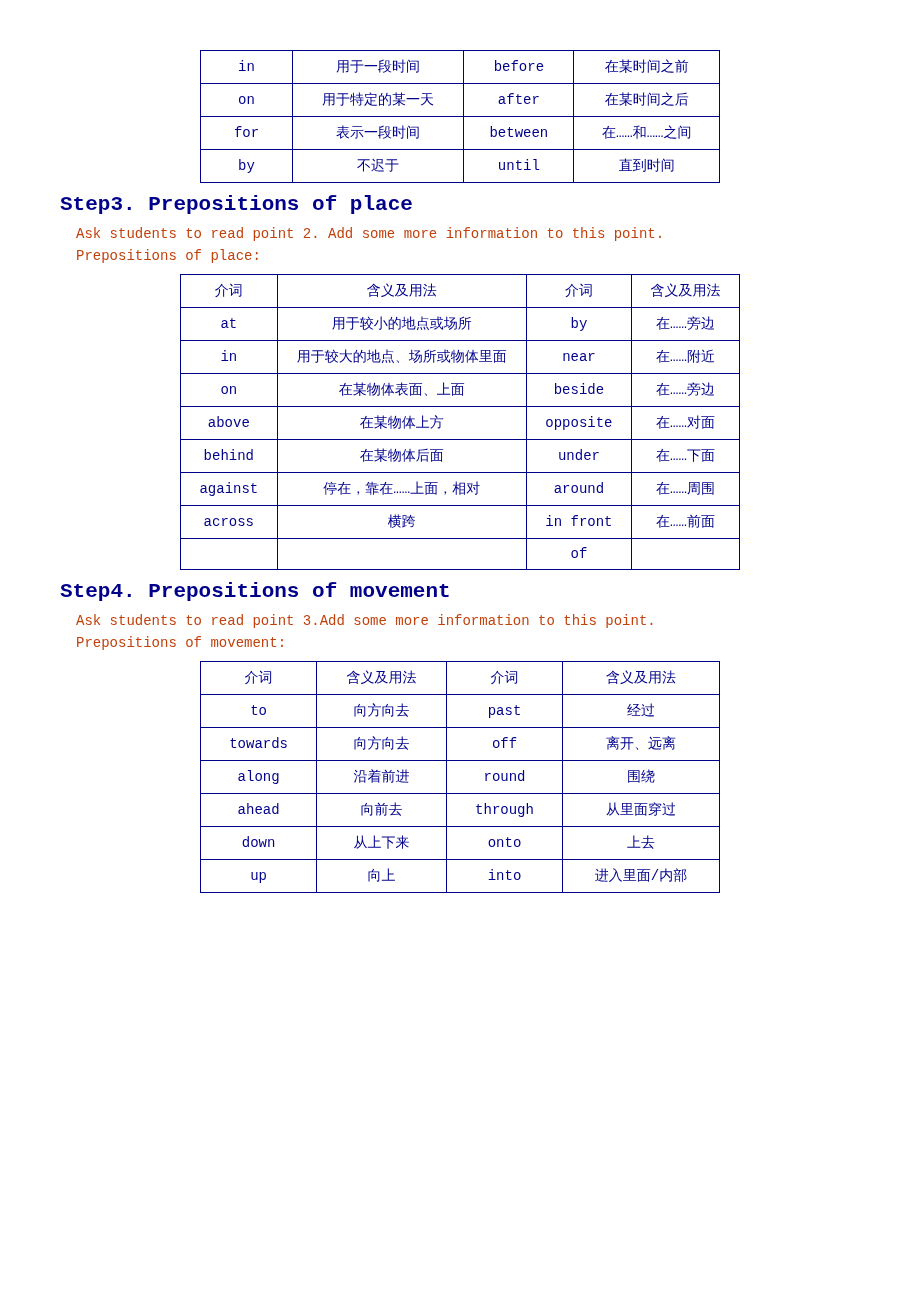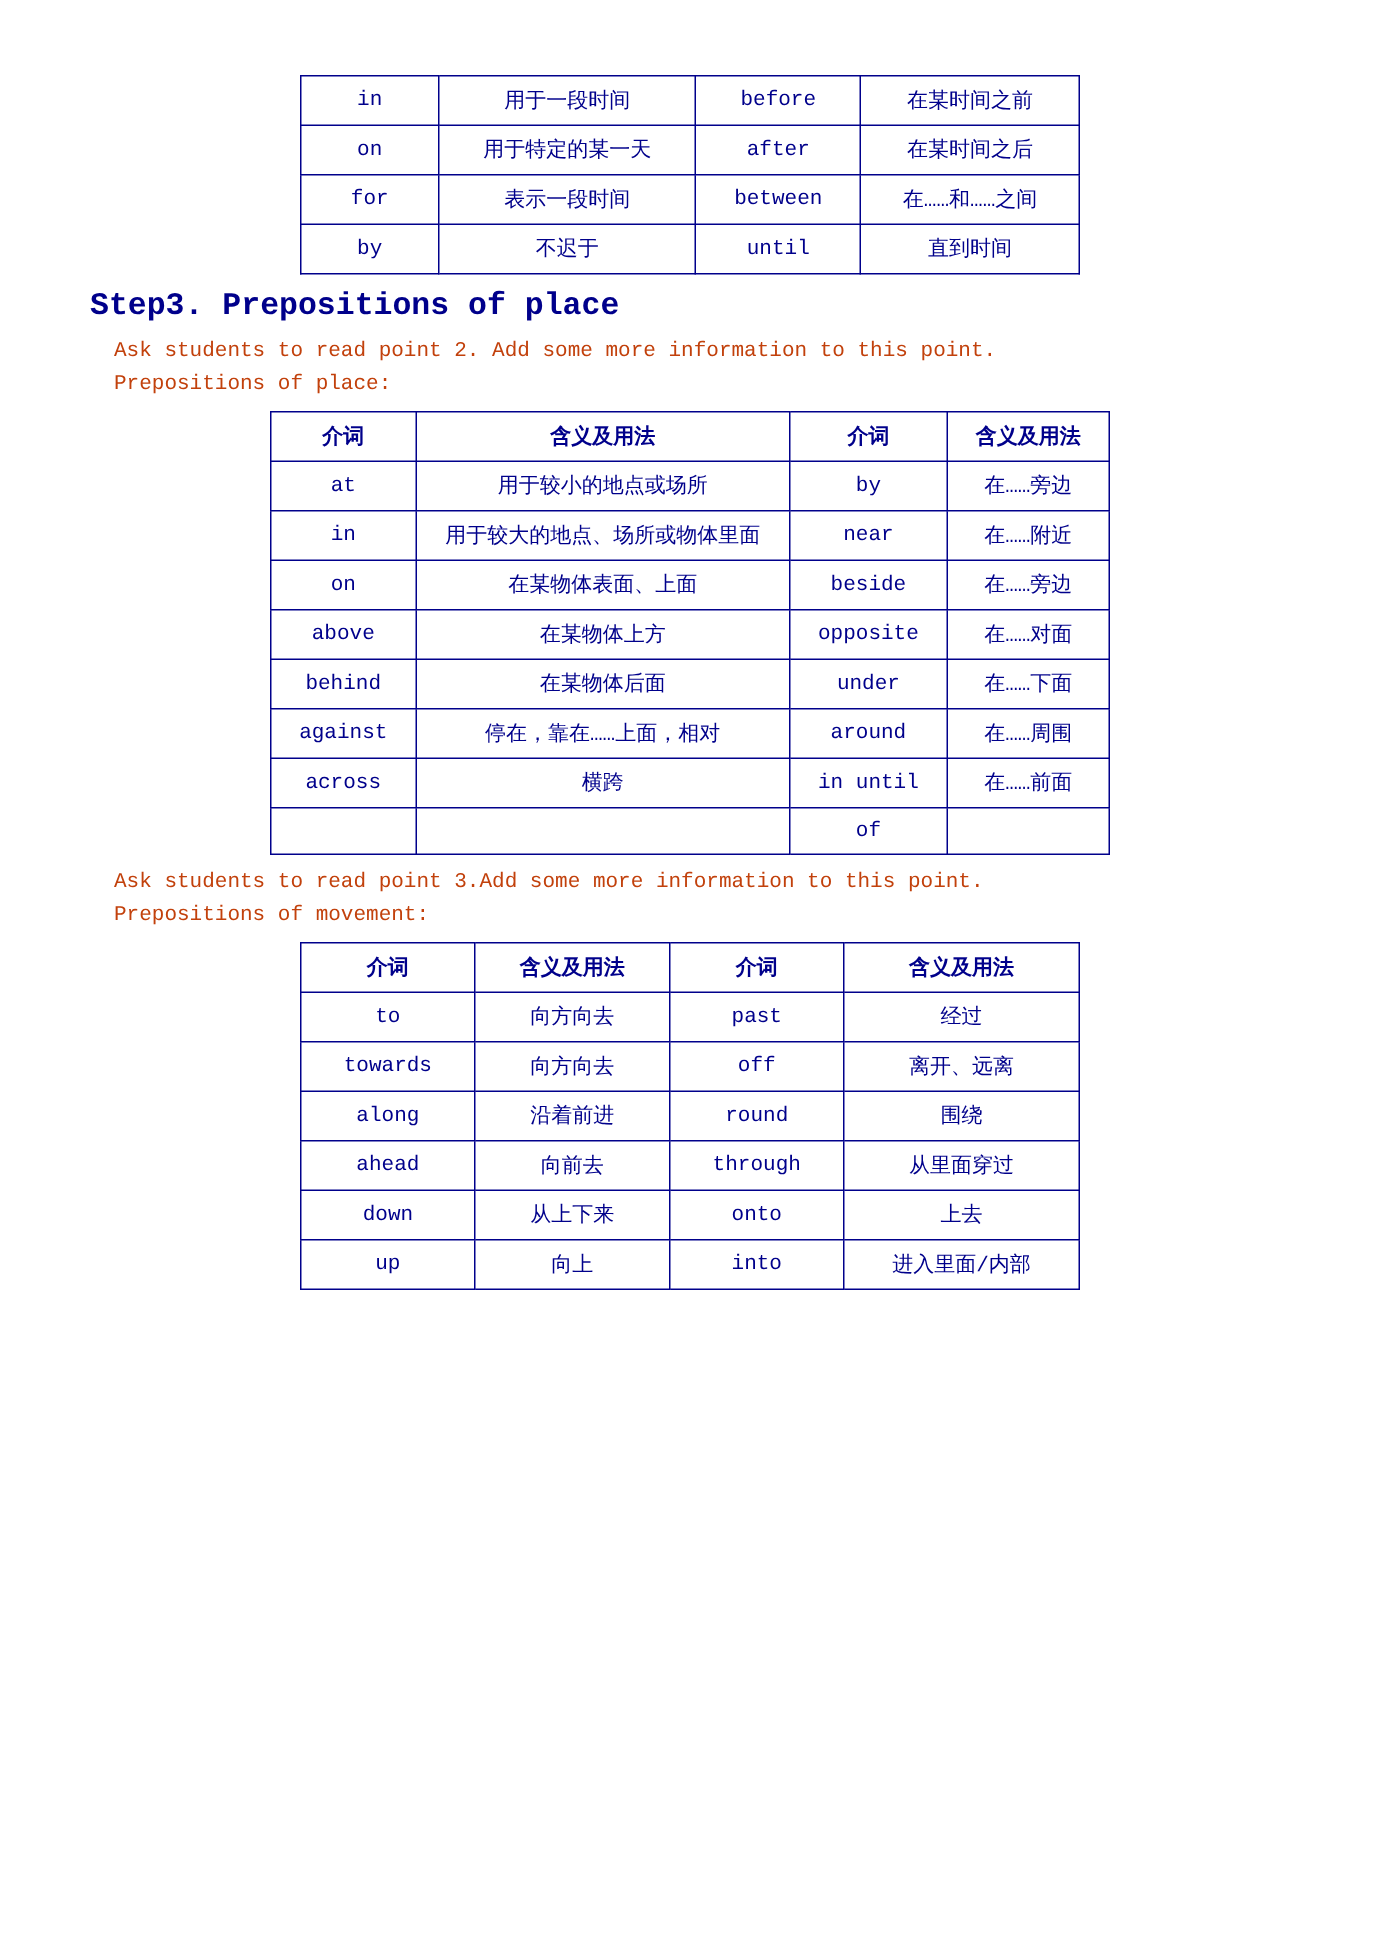--- a/index.html
+++ b/index.html
@@ -30,21 +30,21 @@
     td {
       border: 1px solid #00008B;
       padding: 7px 18px;
       text-align: center;
       color: #00008B;
       font-family: 'Courier New', Courier, monospace;
       font-size: 14px;
       min-width: 80px;
     }
     .table-header td {
-      font-weight: bold;
+      font-weight: normal;
     }
     .wide-td {
       min-width: 180px;
     }
     .top-table {
       width: 520px;
     }
     .place-table {
       width: 560px;
     }
@@ -130,34 +130,35 @@
         </tr>
         <tr>
           <td>against</td>
           <td class="wide-td">停在，靠在……上面，相对</td>
           <td>around</td>
           <td>在……周围</td>
         </tr>
         <tr>
           <td>across</td>
           <td class="wide-td">横跨</td>
-          <td>in until</td>
+          <td>in front</td>
           <td>在……前面</td>
         </tr>
         <tr>
           <td></td>
           <td class="wide-td"></td>
           <td>of</td>
           <td></td>
         </tr>
       </tbody>
   </table>
 </div>
 
 <div class="section">
+  <div class="section-title">Step4. Prepositions of movement</div>
   <div class="section-desc">Ask students to read point 3.Add some more information to this point.</div>
   <div class="section-desc">Prepositions of movement:</div>
   <table class="move-table">
     <tbody id="move-tbody">
         <tr class="table-header">
           <td>介词</td>
           <td>含义及用法</td>
           <td>介词</td>
           <td>含义及用法</td>
         </tr>

